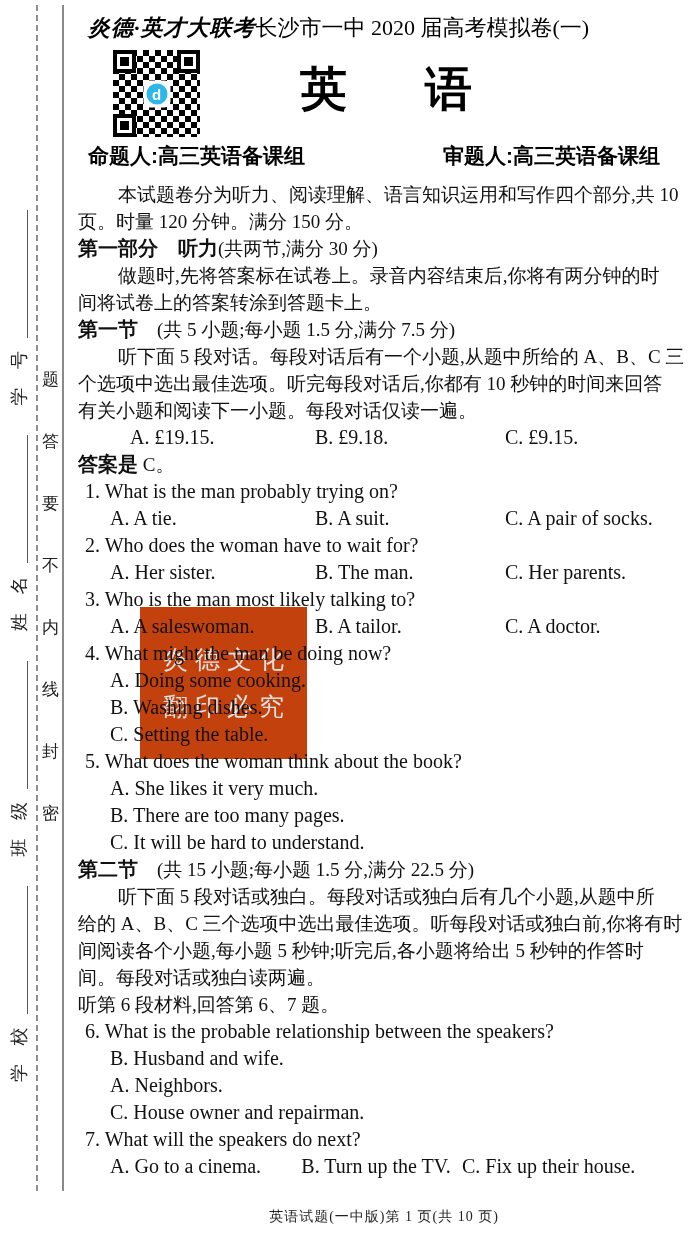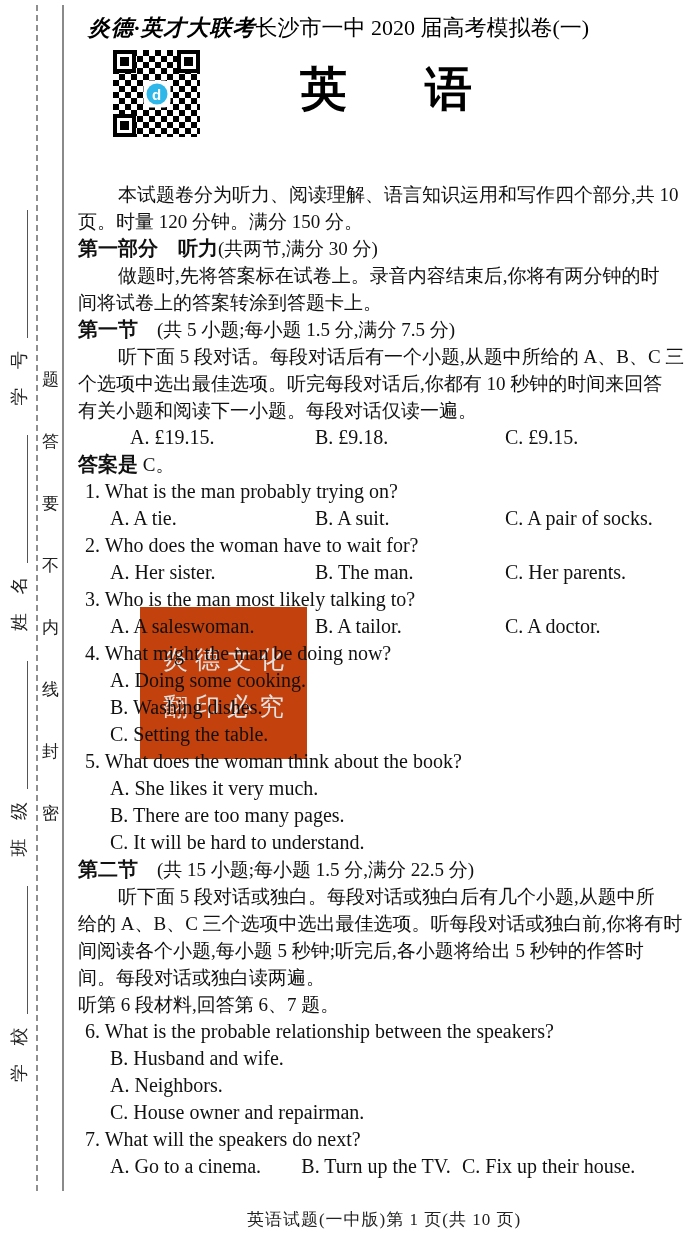--- a/index.html
+++ b/index.html
@@ -51,21 +51,21 @@
   .opt1{padding-left:32px;}
   .opt3{padding-left:32px;}
   .opt3.ex{padding-left:52px;}
   .col{display:inline-block;}
   .ex .col0{width:185px;} .ex .col1{width:190px;}
   .std .col0{width:205px;}.std .col1{width:190px;}
   .tight .col0{width:180px;}.tight .col1{width:172px;text-align:center;}
 
   
   .footer{position:absolute;left:78px;top:1208px;width:612px;text-align:center;z-index:2;
-          font-family:"Liberation Serif",serif;font-size:17px;color:#222;letter-spacing:1px;}
+          font-family:"Liberation Serif",serif;font-size:14px;color:#222;letter-spacing:1px;}
 </style>
 </head>
 <body>
 
 <div id="page">
 
   <div class="dashed-line"></div>
   <div class="solid-line"></div>
   <div id="sealcol">
       <span>题</span>
@@ -99,20 +99,24 @@
     <div class="qr-logo">
         <span class="qr-d">d</span>
       </div>
   </div>
 
   <div class="subject-title">
     <span>英</span>
     <span>语</span>
   </div>
 
+  <div class="people-row">
+    <span>命题人:高三英语备课组</span>
+    <span>审题人:高三英语备课组</span>
+  </div>
 
   <div id="watermark">
     <div>炎德文化</div>
     <div>翻印必究</div>
   </div>
 
   <div id="content">
       <div class="line indent cn">本试题卷分为听力、阅读理解、语言知识运用和写作四个部分,共 10</div>
       <div class="line plain cn">页。时量 120 分钟。满分 150 分。</div>
       <div class="line segs cn"><span class="hei">第一部分　听力</span><span class="">(共两节,满分 30 分)</span></div>

